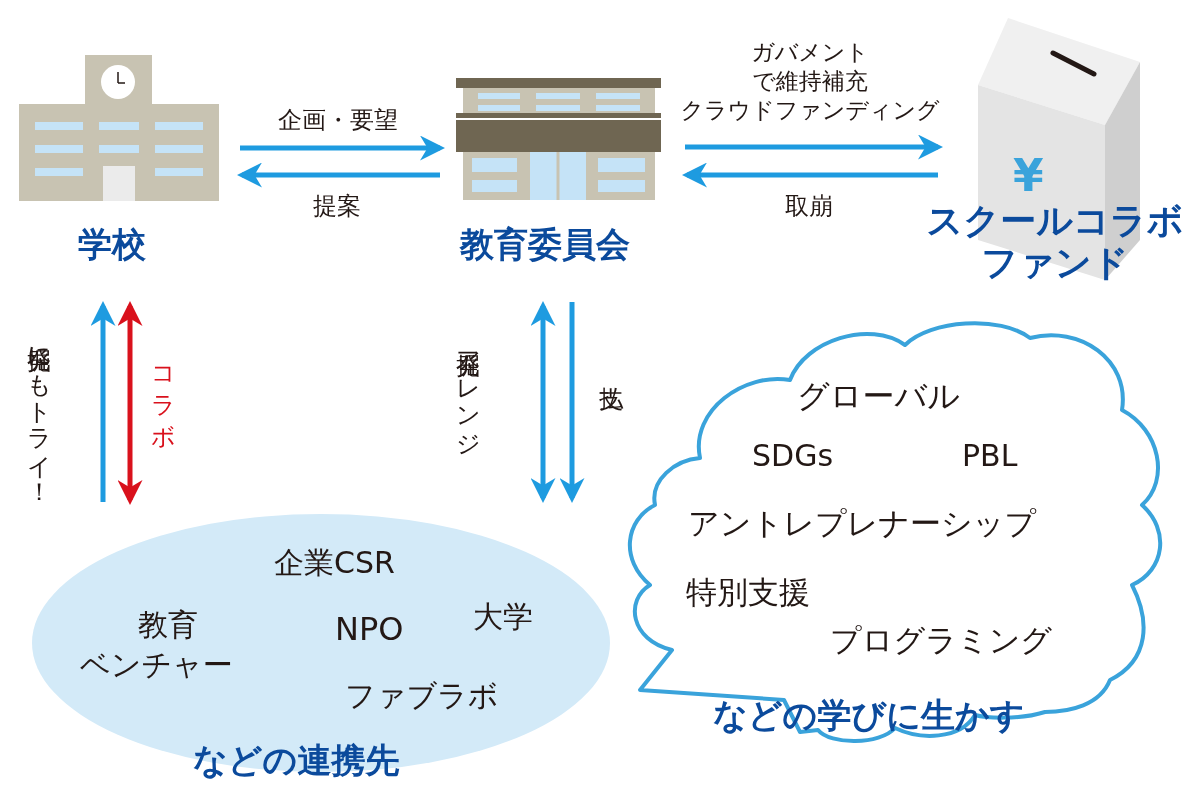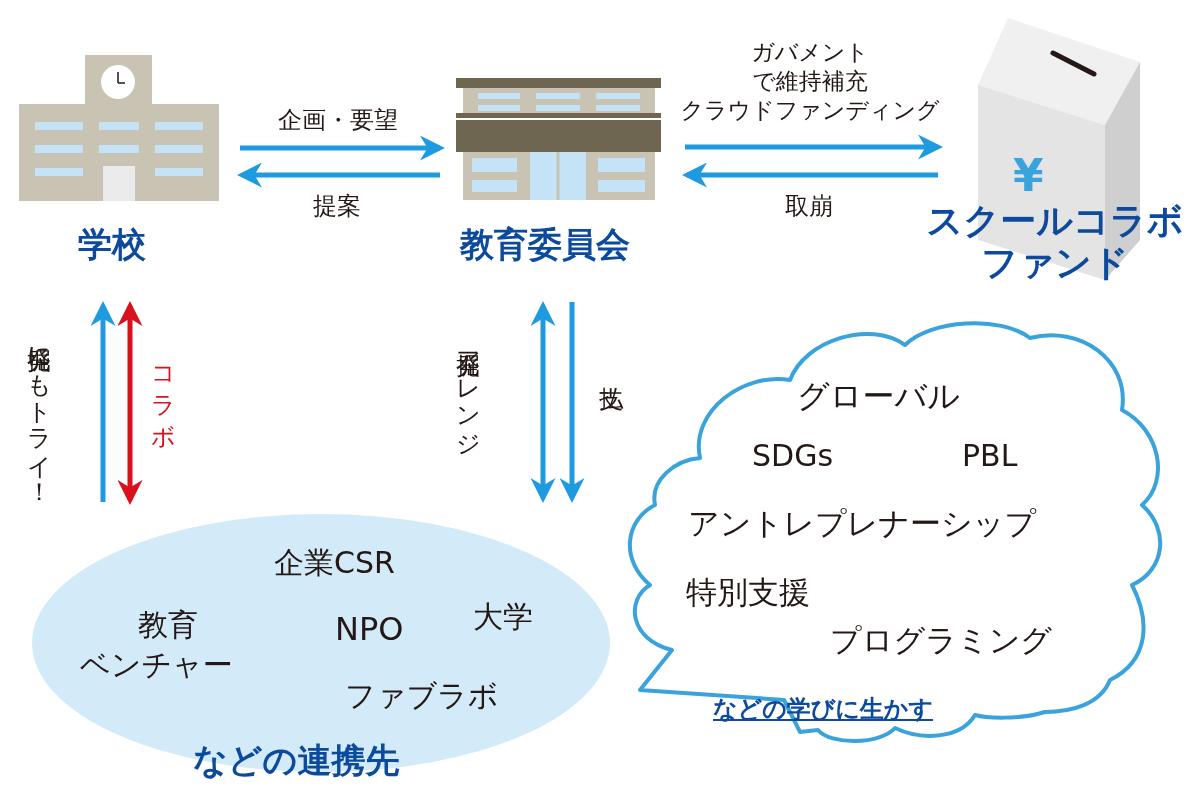--- a/index.html
+++ b/index.html
@@ -132,13 +132,13 @@
 <div class="abs txt" style="left:473px; top:597px; font-size:30px;">大学</div>
 <div class="abs txt" style="left:337px; top:676px; font-size:30px;margin-left:8px;">ファブラボ</div>
 <div class="abs label-blue" style="left:193px; top:738px; font-size:34px;">などの連携先</div>
 
 <div class="abs txt" style="left:797px; top:375px; font-size:32px;">グローバル</div>
 <div class="abs txt" style="left:752px; top:438px; font-size:30px;">SDGs</div>
 <div class="abs txt" style="left:962px; top:438px; font-size:30px;">PBL</div>
 <div class="abs txt" style="left:688px; top:503px; font-size:31px;">アントレプレナーシップ</div>
 <div class="abs txt" style="left:686px; top:572px; font-size:31px;">特別支援</div>
 <div class="abs txt" style="left:830px; top:620px; font-size:31px;">プログラミング</div>
-<div class="abs label-blue" style="left:713px; top:693px; font-size:24px;text-decoration:underline;">などの学びに生かす</div>
+<div class="abs label-blue" style="left:713px; top:693px; font-size:34px;">などの学びに生かす</div>
 
 </body></html>

